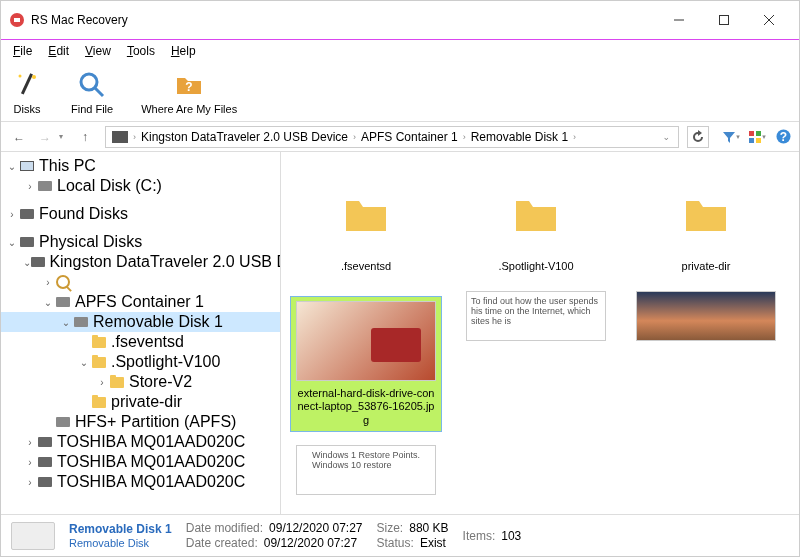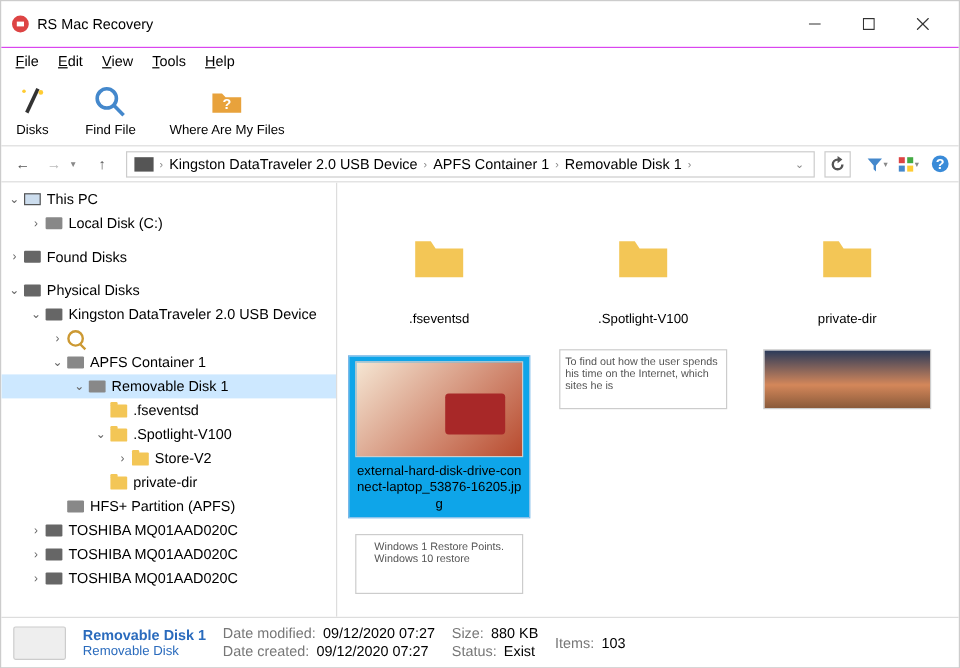--- a/index.html
+++ b/index.html
@@ -26,28 +26,28 @@
 .breadcrumb .bc-dd { margin-left: auto; padding: 0 6px; color: #888; font-size: 9px; }
 .refresh-btn { width: 22px; height: 22px; border: 1px solid #ccc; display: flex; align-items: center; justify-content: center; cursor: pointer; }
 .navbar .right-icons { display: flex; gap: 6px; margin-left: 10px; }
 .navbar .ri { width: 20px; height: 20px; display: flex; align-items: center; justify-content: center; cursor: pointer; }
 .main { flex: 1; display: flex; overflow: hidden; }
 .tree { width: 280px; border-right: 1px solid #ddd; overflow: hidden; padding: 4px 0; }
 .tree-row { display: flex; align-items: center; height: 20px; padding-right: 4px; cursor: pointer; white-space: nowrap; }
 .tree-row.selected { background: #cde8ff; }
 .tree-row .exp { width: 14px; text-align: center; color: #666; font-size: 10px; }
 .tree-row .ticon2 { width: 16px; height: 16px; margin-right: 4px; display: flex; align-items: center; justify-content: center; }
-.tree-row .tlabel2 { font-size: 12px; }
+.tree-row .tlabel2 { font-size: 16px; }
 .tree-row.bold .tlabel2 { font-weight: 600; }
 .ind0{padding-left:4px}.ind1{padding-left:22px}.ind2{padding-left:40px}.ind3{padding-left:58px}.ind4{padding-left:76px}.ind5{padding-left:94px}
 .tree-sep { height: 8px; }
 .content { flex: 1; overflow: hidden; padding: 18px 10px 0 10px; position: relative; }
 .grid { display: flex; flex-wrap: wrap; gap: 20px 20px; }
 .item { width: 150px; display: flex; flex-direction: column; align-items: center; gap: 6px; cursor: pointer; padding: 4px; }
-.item.selected { background: #0ea5e9; outline: 1px solid #7ab8e8; }
+.item.selected { background: #bef264; outline: 1px solid #7ab8e8; }
 .item .thumb { width: 140px; height: 80px; display: flex; align-items: center; justify-content: center; }
 .item .thumb.folder svg { width: 50px; height: 50px; }
 .item .thumb.doc { border: 1px solid #ccc; background: #fff; padding: 4px; font-size: 9px; color: #555; text-align: left; overflow: hidden; align-items: flex-start; }
 .item .thumb.img { background: linear-gradient(135deg,#8899aa,#445566); border: 1px solid #ccc; }
 .item .thumb.img2 { background: linear-gradient(135deg,#f5e6d3,#b84a2e); border: 1px solid #ccc; position: relative; }
 .item .thumb.img3 { background: linear-gradient(180deg,#2a3a5a 0%,#d4875a 60%,#8a5a3a 100%); border: 1px solid #ccc; }
 .item .flabel { font-size: 11px; text-align: center; max-width: 150px; word-break: break-all; line-height: 1.2; }
 .statusbar { height: 42px; border-top: 1px solid #ddd; display: flex; align-items: center; padding: 4px 10px; gap: 14px; }
 .statusbar .sb-icon { width: 44px; height: 28px; background: #eee; border: 1px solid #ccc; border-radius: 2px; }
 .statusbar .sb-col { display: flex; flex-direction: column; gap: 1px; }

